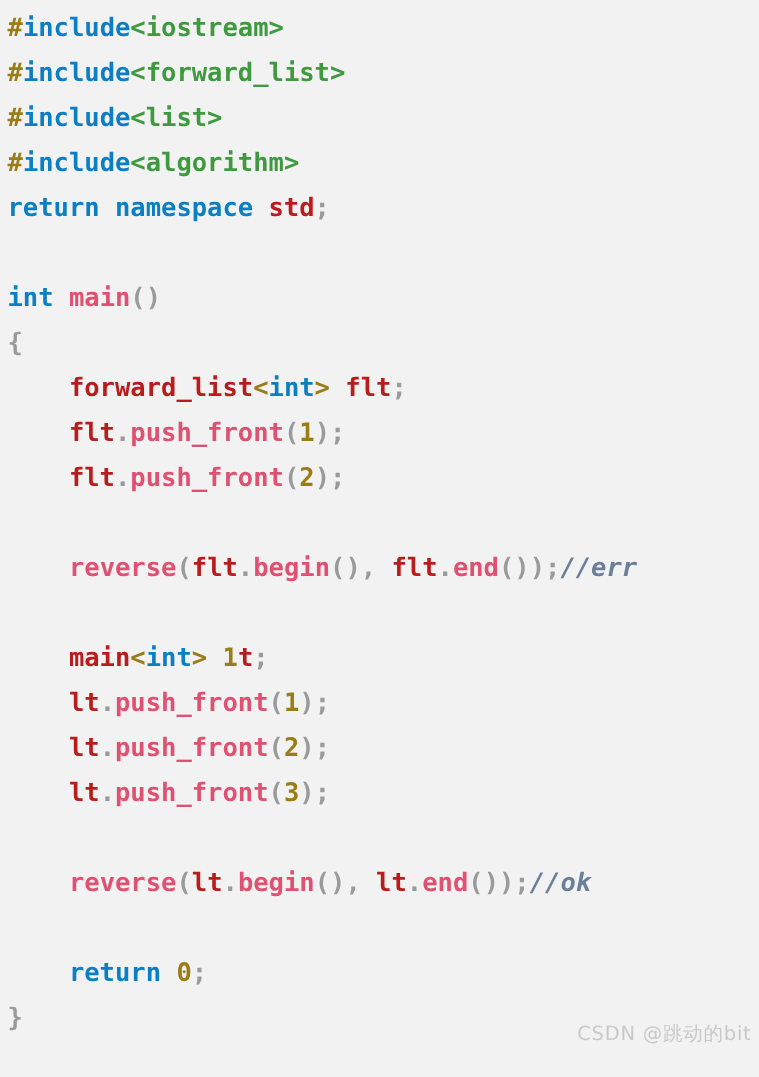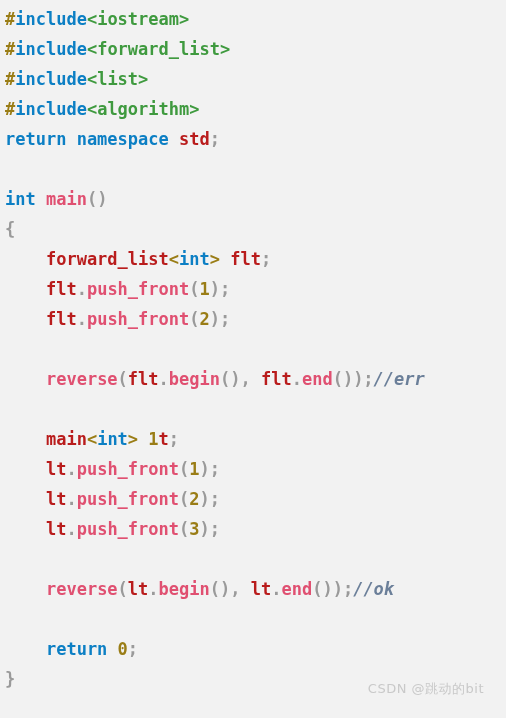--- a/index.html
+++ b/index.html
@@ -38,21 +38,21 @@
   .tok-pre     { color: #9a7d16; font-weight: bold; }
   .tok-inc     { color: #3f9a3f; font-weight: bold; }
   .tok-fn      { color: #e05071; font-weight: bold; text-align: right; }
   .tok-num     { color: #9a7d16; font-weight: bold; }
   .tok-punc    { color: #9a9a9a; font-weight: bold; }
   .tok-angle   { color: #9a7d16; font-weight: bold; }
   .tok-cmt     { color: #6b7f99; font-weight: bold; font-style: italic; }
 
   #watermark {
     position: absolute;
-    right: 22px;
+    right: 5px;
     bottom: 20px;
     color: #c9c9c9;
     font-size: 13px;
     font-family: "DejaVu Sans", "Liberation Sans", sans-serif;
     letter-spacing: 0.5px;
     white-space: nowrap;
   }
 </style>
 </head>
 <body>

